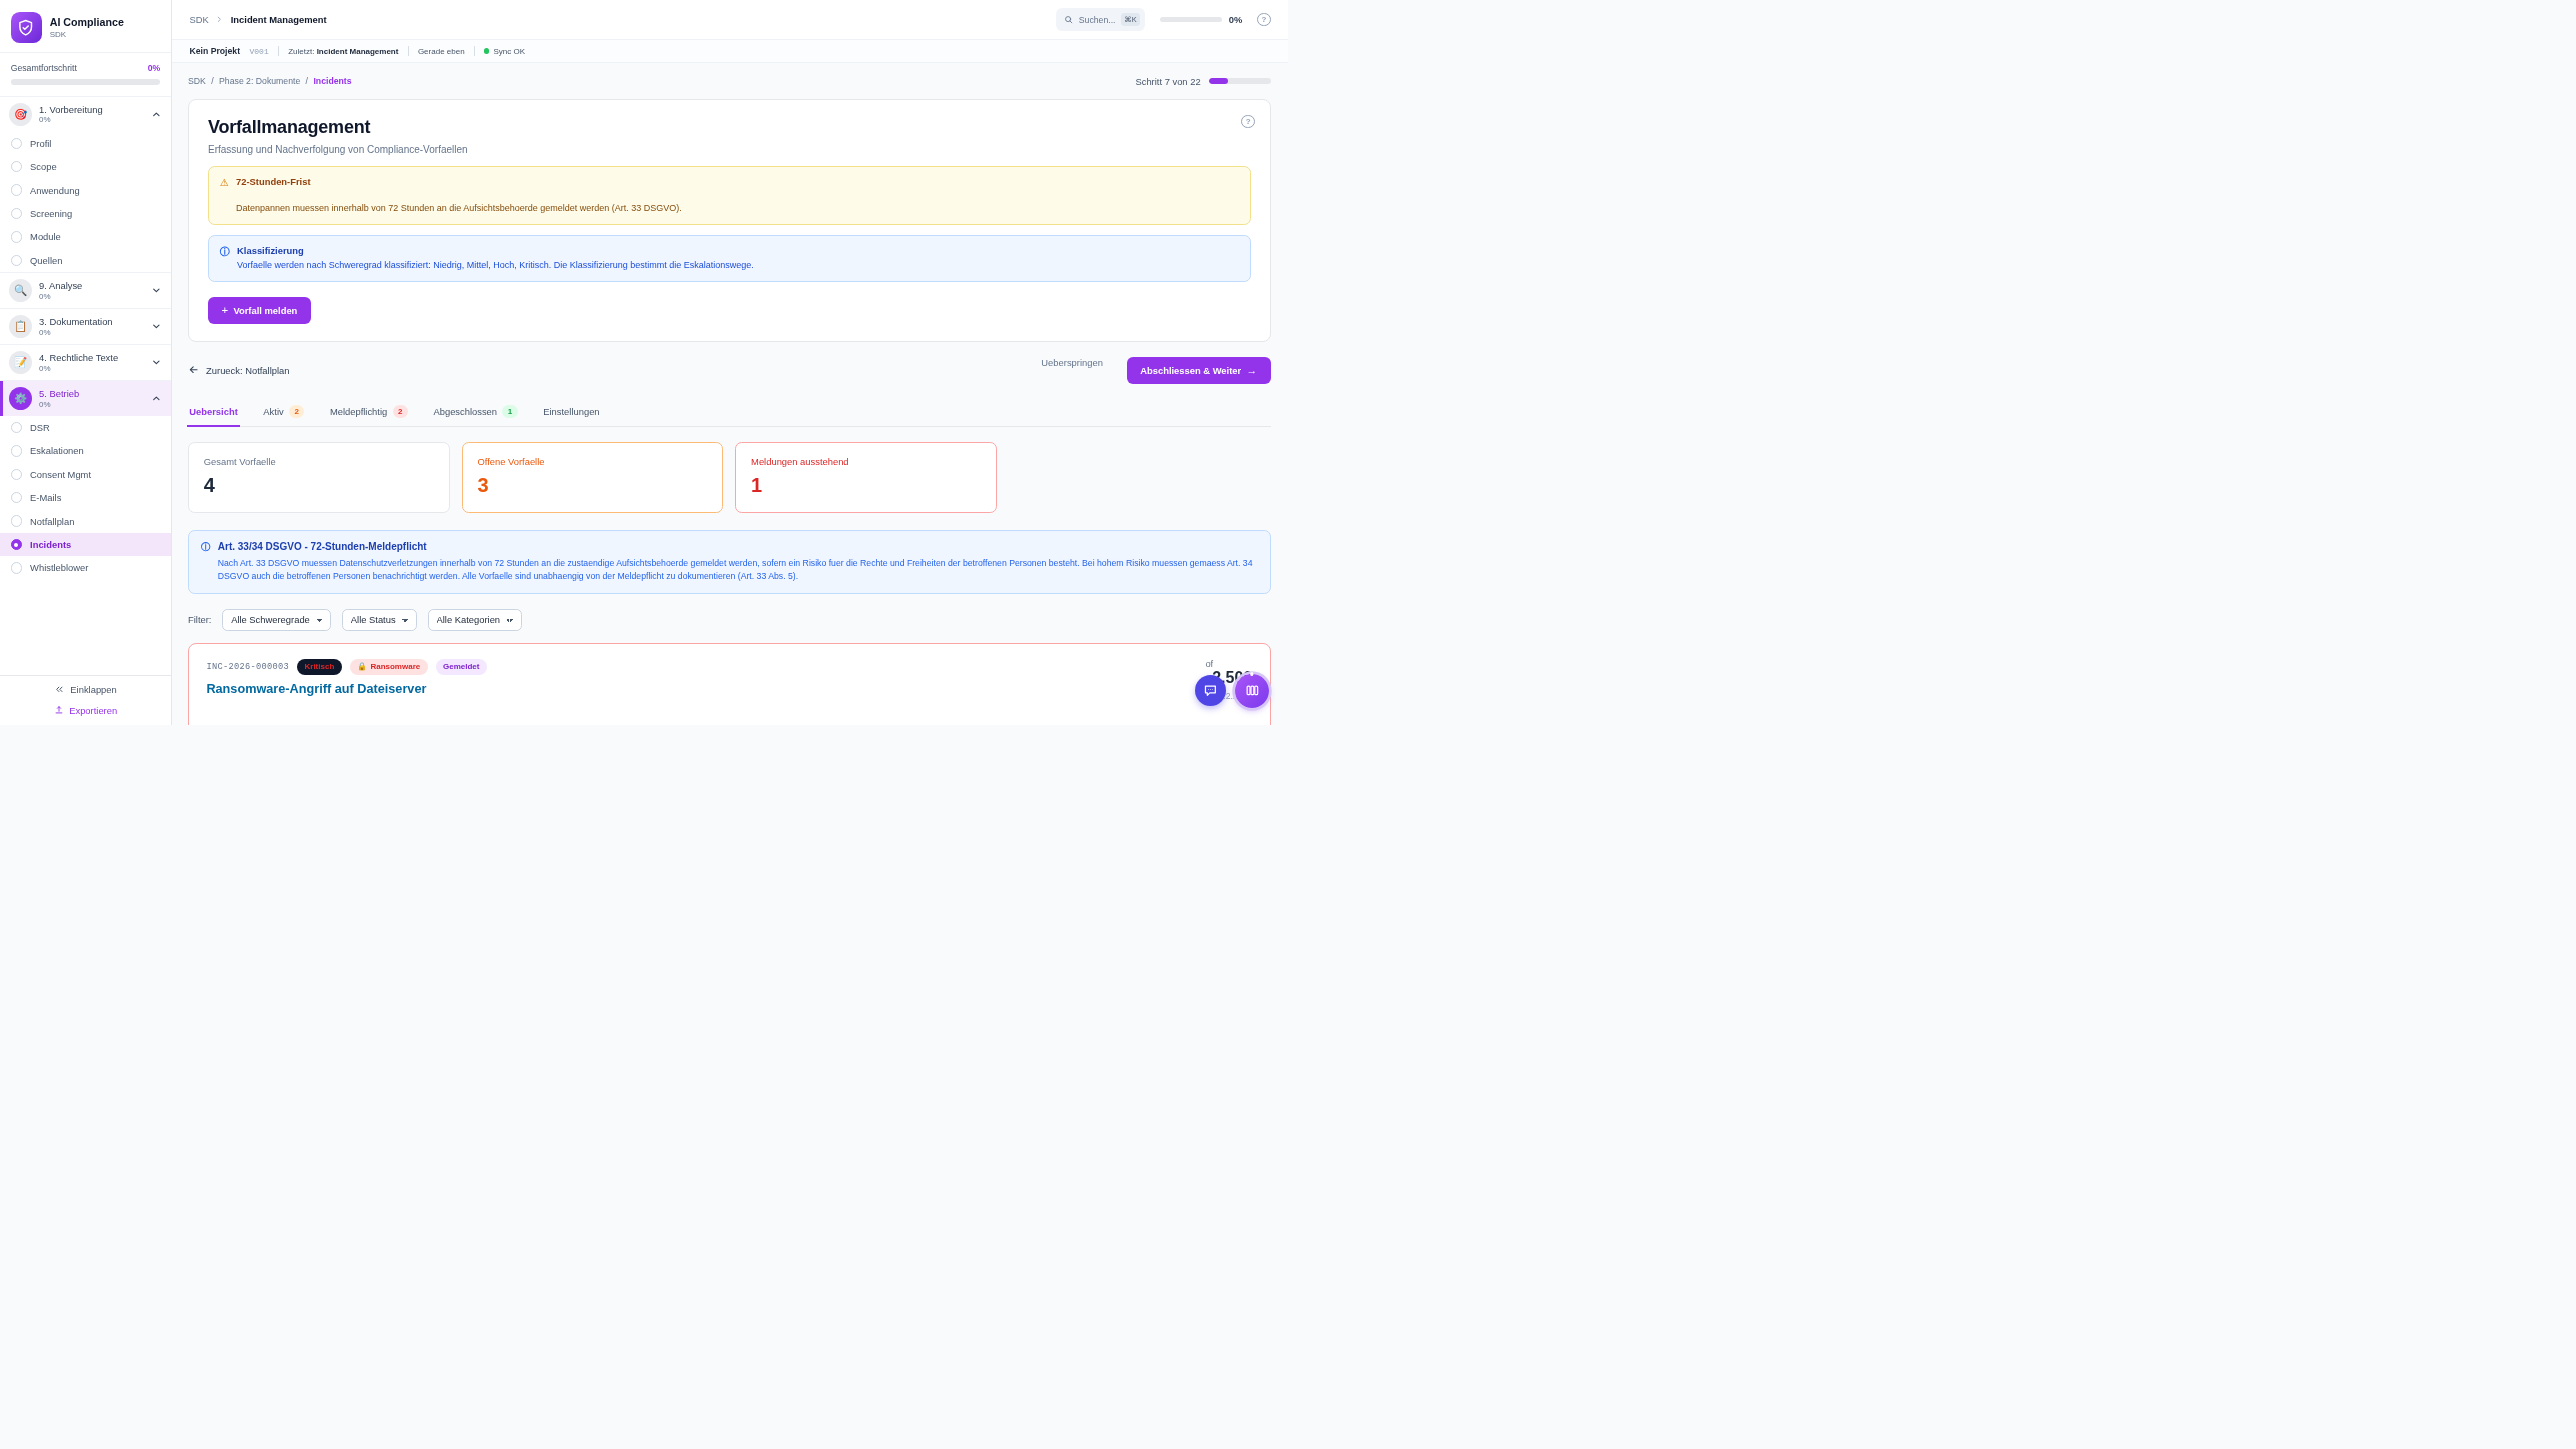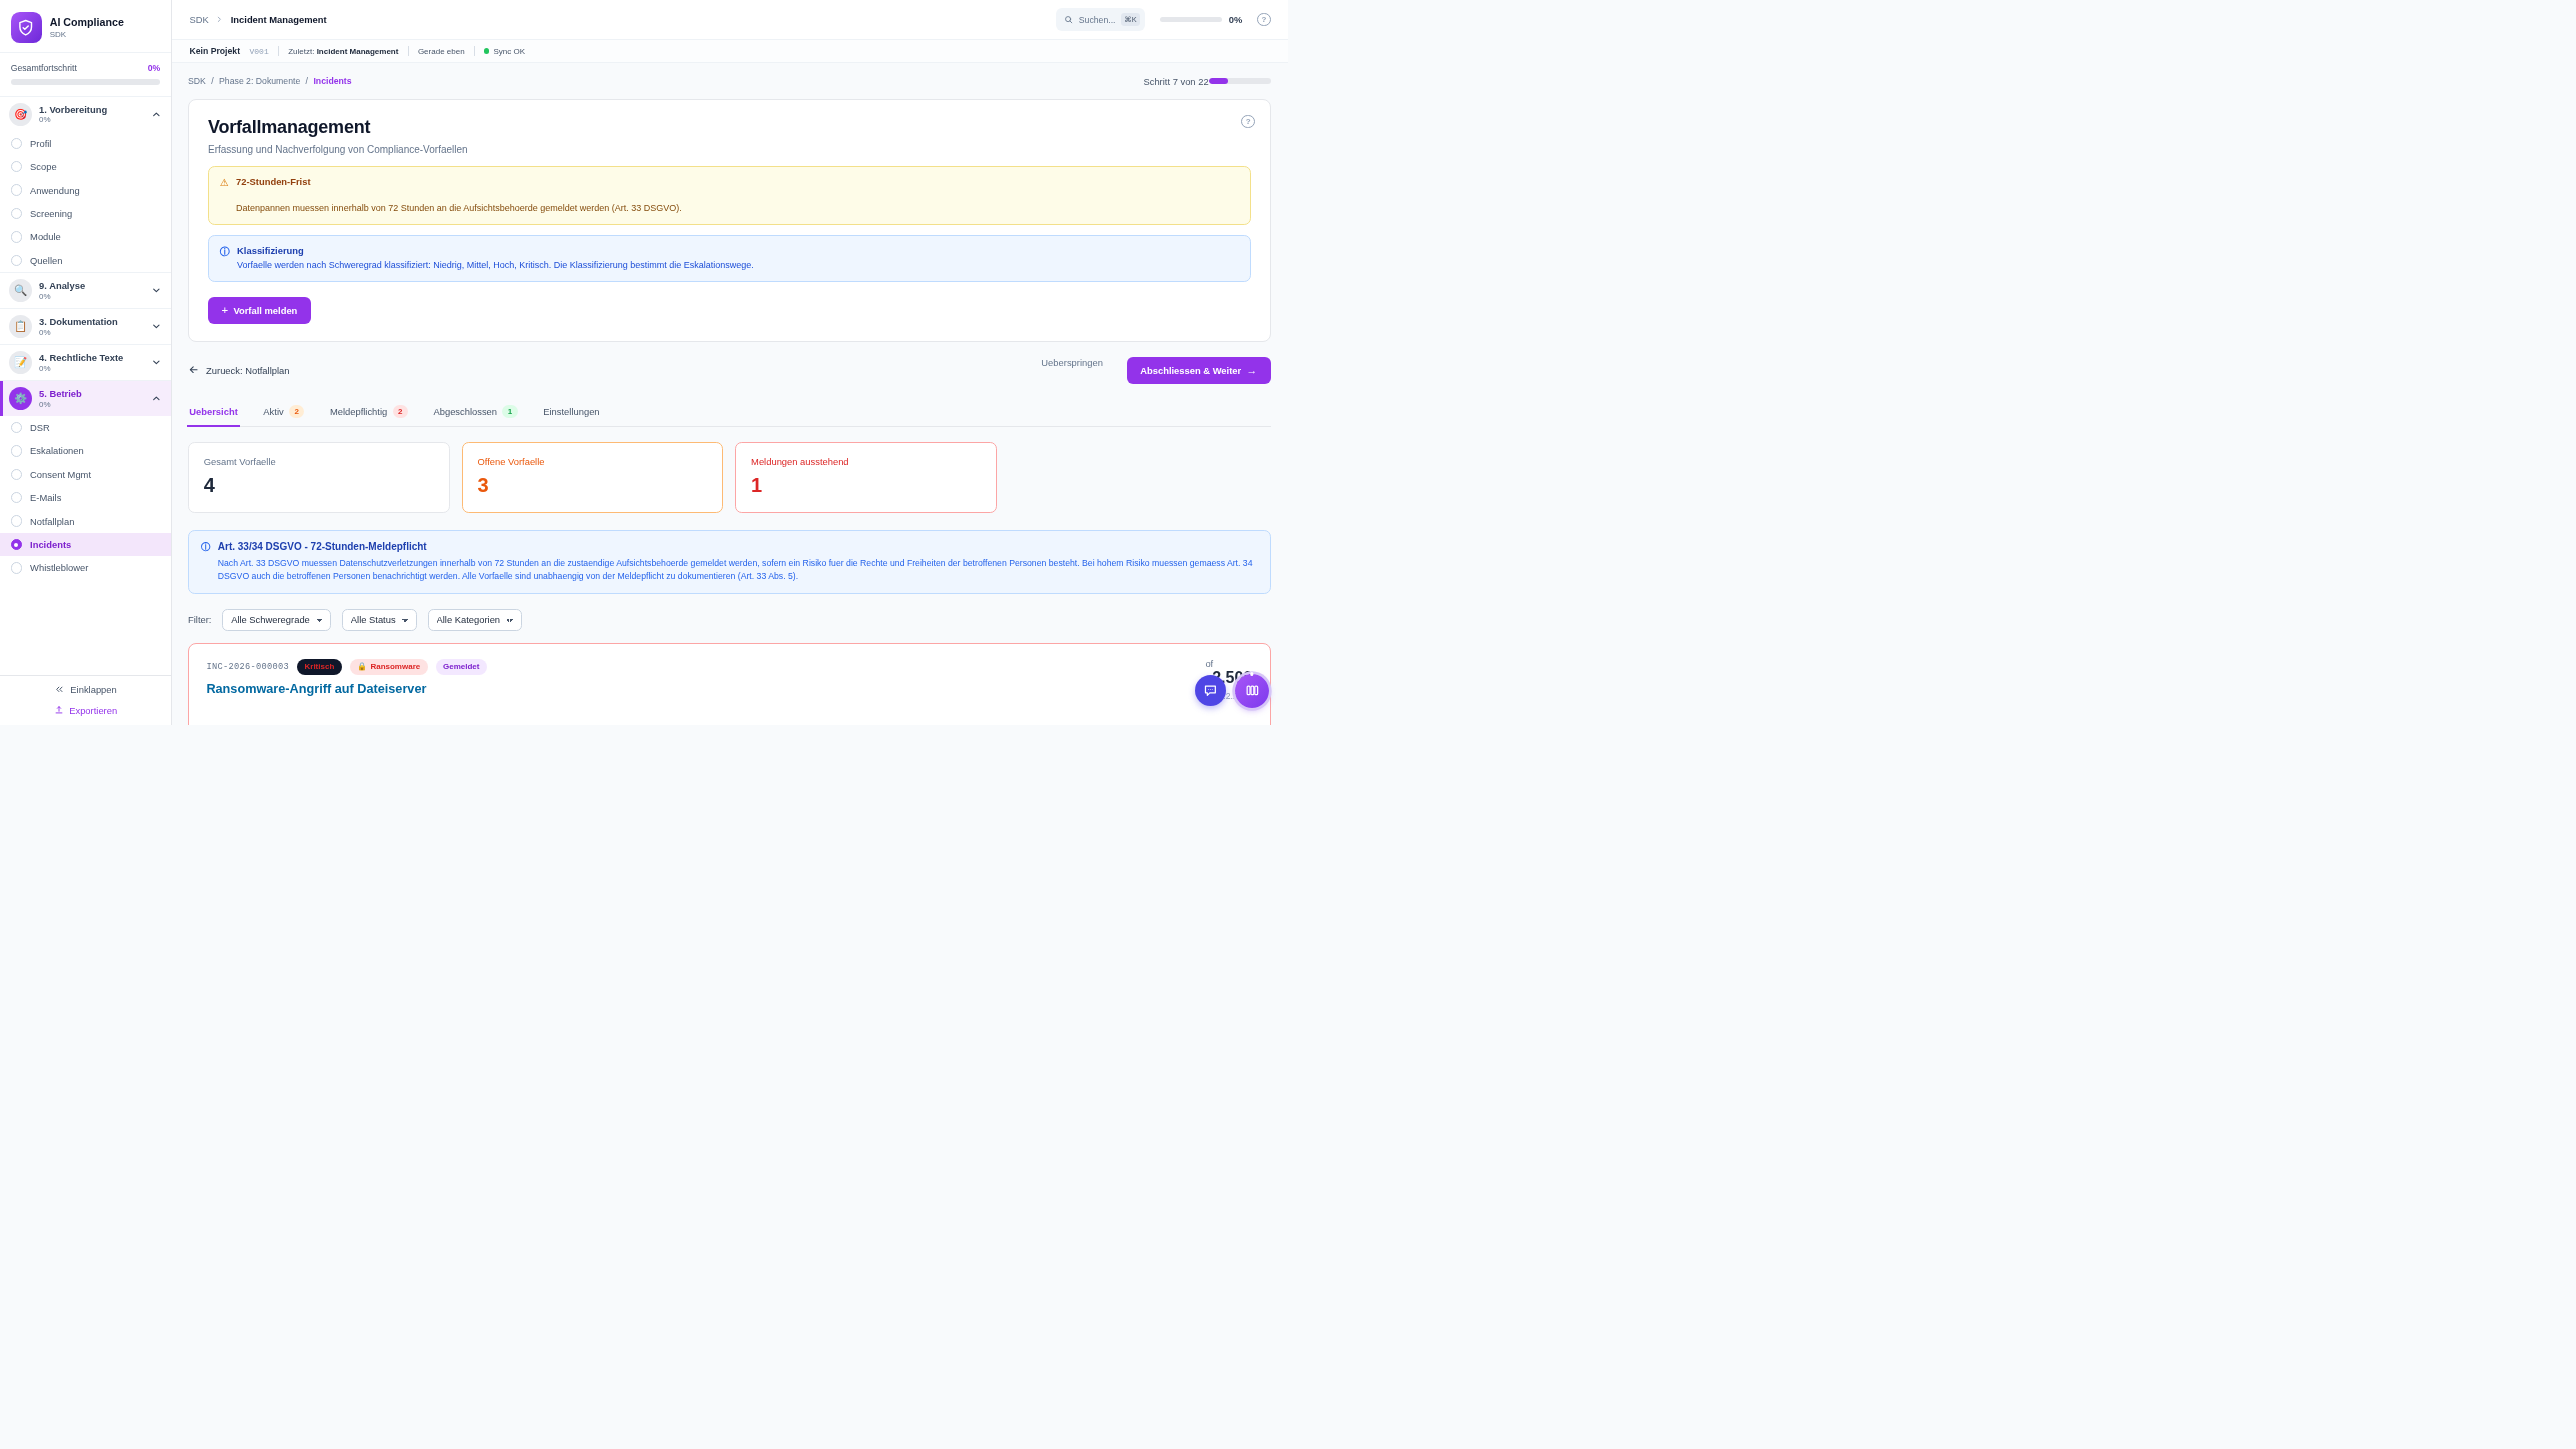--- a/index.html
+++ b/index.html
@@ -19,21 +19,21 @@
   .overall-pct { font-size:8.7px; font-weight:bold; color:#9333ea; }
   .bar { height:5.4px; background:#e5e7eb; border-radius:66px; overflow:hidden; }
   .bar-fill { height:100%; background:#9333ea; border-radius:66px; }
   .nav { flex:1; overflow:hidden; border-top:0.7px solid #eef2f6; }
   .nav-section { display:flex; align-items:center; gap:6.7px; padding:6px 9.4px; cursor:pointer; position:relative; }
   .nav-section.active { background:#f6edfc; }
   .nav-section.active::before { content:""; position:absolute; left:0; top:0; bottom:0; width:2.7px; background:#9333ea; }
   .sec-icon { width:23px; height:23px; min-width:23px; border-radius:50%; background:#e8eaee; display:flex; align-items:center; justify-content:center; font-size:10.7px; }
   .sec-icon.purple { background:#9333ea; }
   .sec-text { flex:1; }
-  .sec-label { font-size:9.4px; font-weight:bold; color:#334155; }
+  .sec-label { font-size:9.4px; font-weight:normal; color:#334155; }
   .nav-section.active .sec-label { color:#7e22ce; }
   .sec-pct { font-size:8px; color:#64748b; margin-top:0.7px; }
   .chev { width:10.7px; height:10.7px; stroke:#334155; fill:none; stroke-width:2.4; stroke-linecap:round; stroke-linejoin:round; }
   .nav-item { display:flex; align-items:center; gap:8px; padding:6px 9.4px 6px 10.7px; cursor:pointer; }
   .nav-item .radio { width:11.4px; height:11.4px; min-width:11.4px; border-radius:50%; border:1.3px solid #cbd5e1; background:#fff; }
   .nav-item span.lbl { font-size:9.4px; color:#475569; }
   .nav-item.active { background:#f3e6fb; }
   .nav-item.active .radio { border:1.3px solid #9333ea; background:#9333ea; position:relative; }
   .nav-item.active .radio::after { content:""; position:absolute; left:50%; top:50%; width:4px; height:4px; border-radius:50%; background:#fff; transform:translate(-50%,-50%); }
   .nav-item.active span.lbl { color:#7e22ce; font-weight:bold; }
@@ -61,21 +61,21 @@
   .statusbar .ver { font-family:"Liberation Mono", monospace; color:#94a3b8; }
   .vline { width:0.7px; height:9.4px; background:#d8dee6; }
   .sb-strong { font-weight:bold; color:#1e293b; }
   .dot { width:5.4px; height:5.4px; border-radius:50%; background:#22c55e; display:inline-block; margin-right:4px; }
 
   
   .content { flex:1; padding:0 17.4px 0 16px; overflow:hidden; }
   .pagenav { height:36px; display:flex; align-items:center; justify-content:space-between; }
   .pn-left { display:flex; gap:5.4px; font-size:8.7px; color:#64748b; align-items:center; }
   .pn-left .cur { color:#9333ea; font-weight:bold; }
-  .pn-right { display:flex; align-items:center; font-size:9.4px; color:#475569; }
+  .pn-right { display:flex; align-items:center; gap:8px; font-size:9.4px; color:#475569; }
   .pn-right .bar { width:62px; }
 
   .header-card { background:#fff; border:0.7px solid #e5e7eb; border-radius:8px; padding:17.4px 19px 17.4px 19px; position:relative; }
   .hc-help { position:absolute; right:14.8px; top:14.8px; }
   h1.title { font-size:18px; font-weight:bold; color:#0f172a; letter-spacing:-0.2px; }
   .subtitle { font-size:10px; color:#64748b; margin-top:6px; }
   .alert { border-radius:6.7px; padding:8.7px 10.7px; display:flex; gap:7.4px; margin-top:10.7px; }
   .alert.warn { background:#fefce8; border:0.7px solid #f3e08a; }
   .alert.info { background:#eff6ff; border:0.7px solid #bfdbfe; }
   .alert .ic { font-size:10px; line-height:13.4px; }

